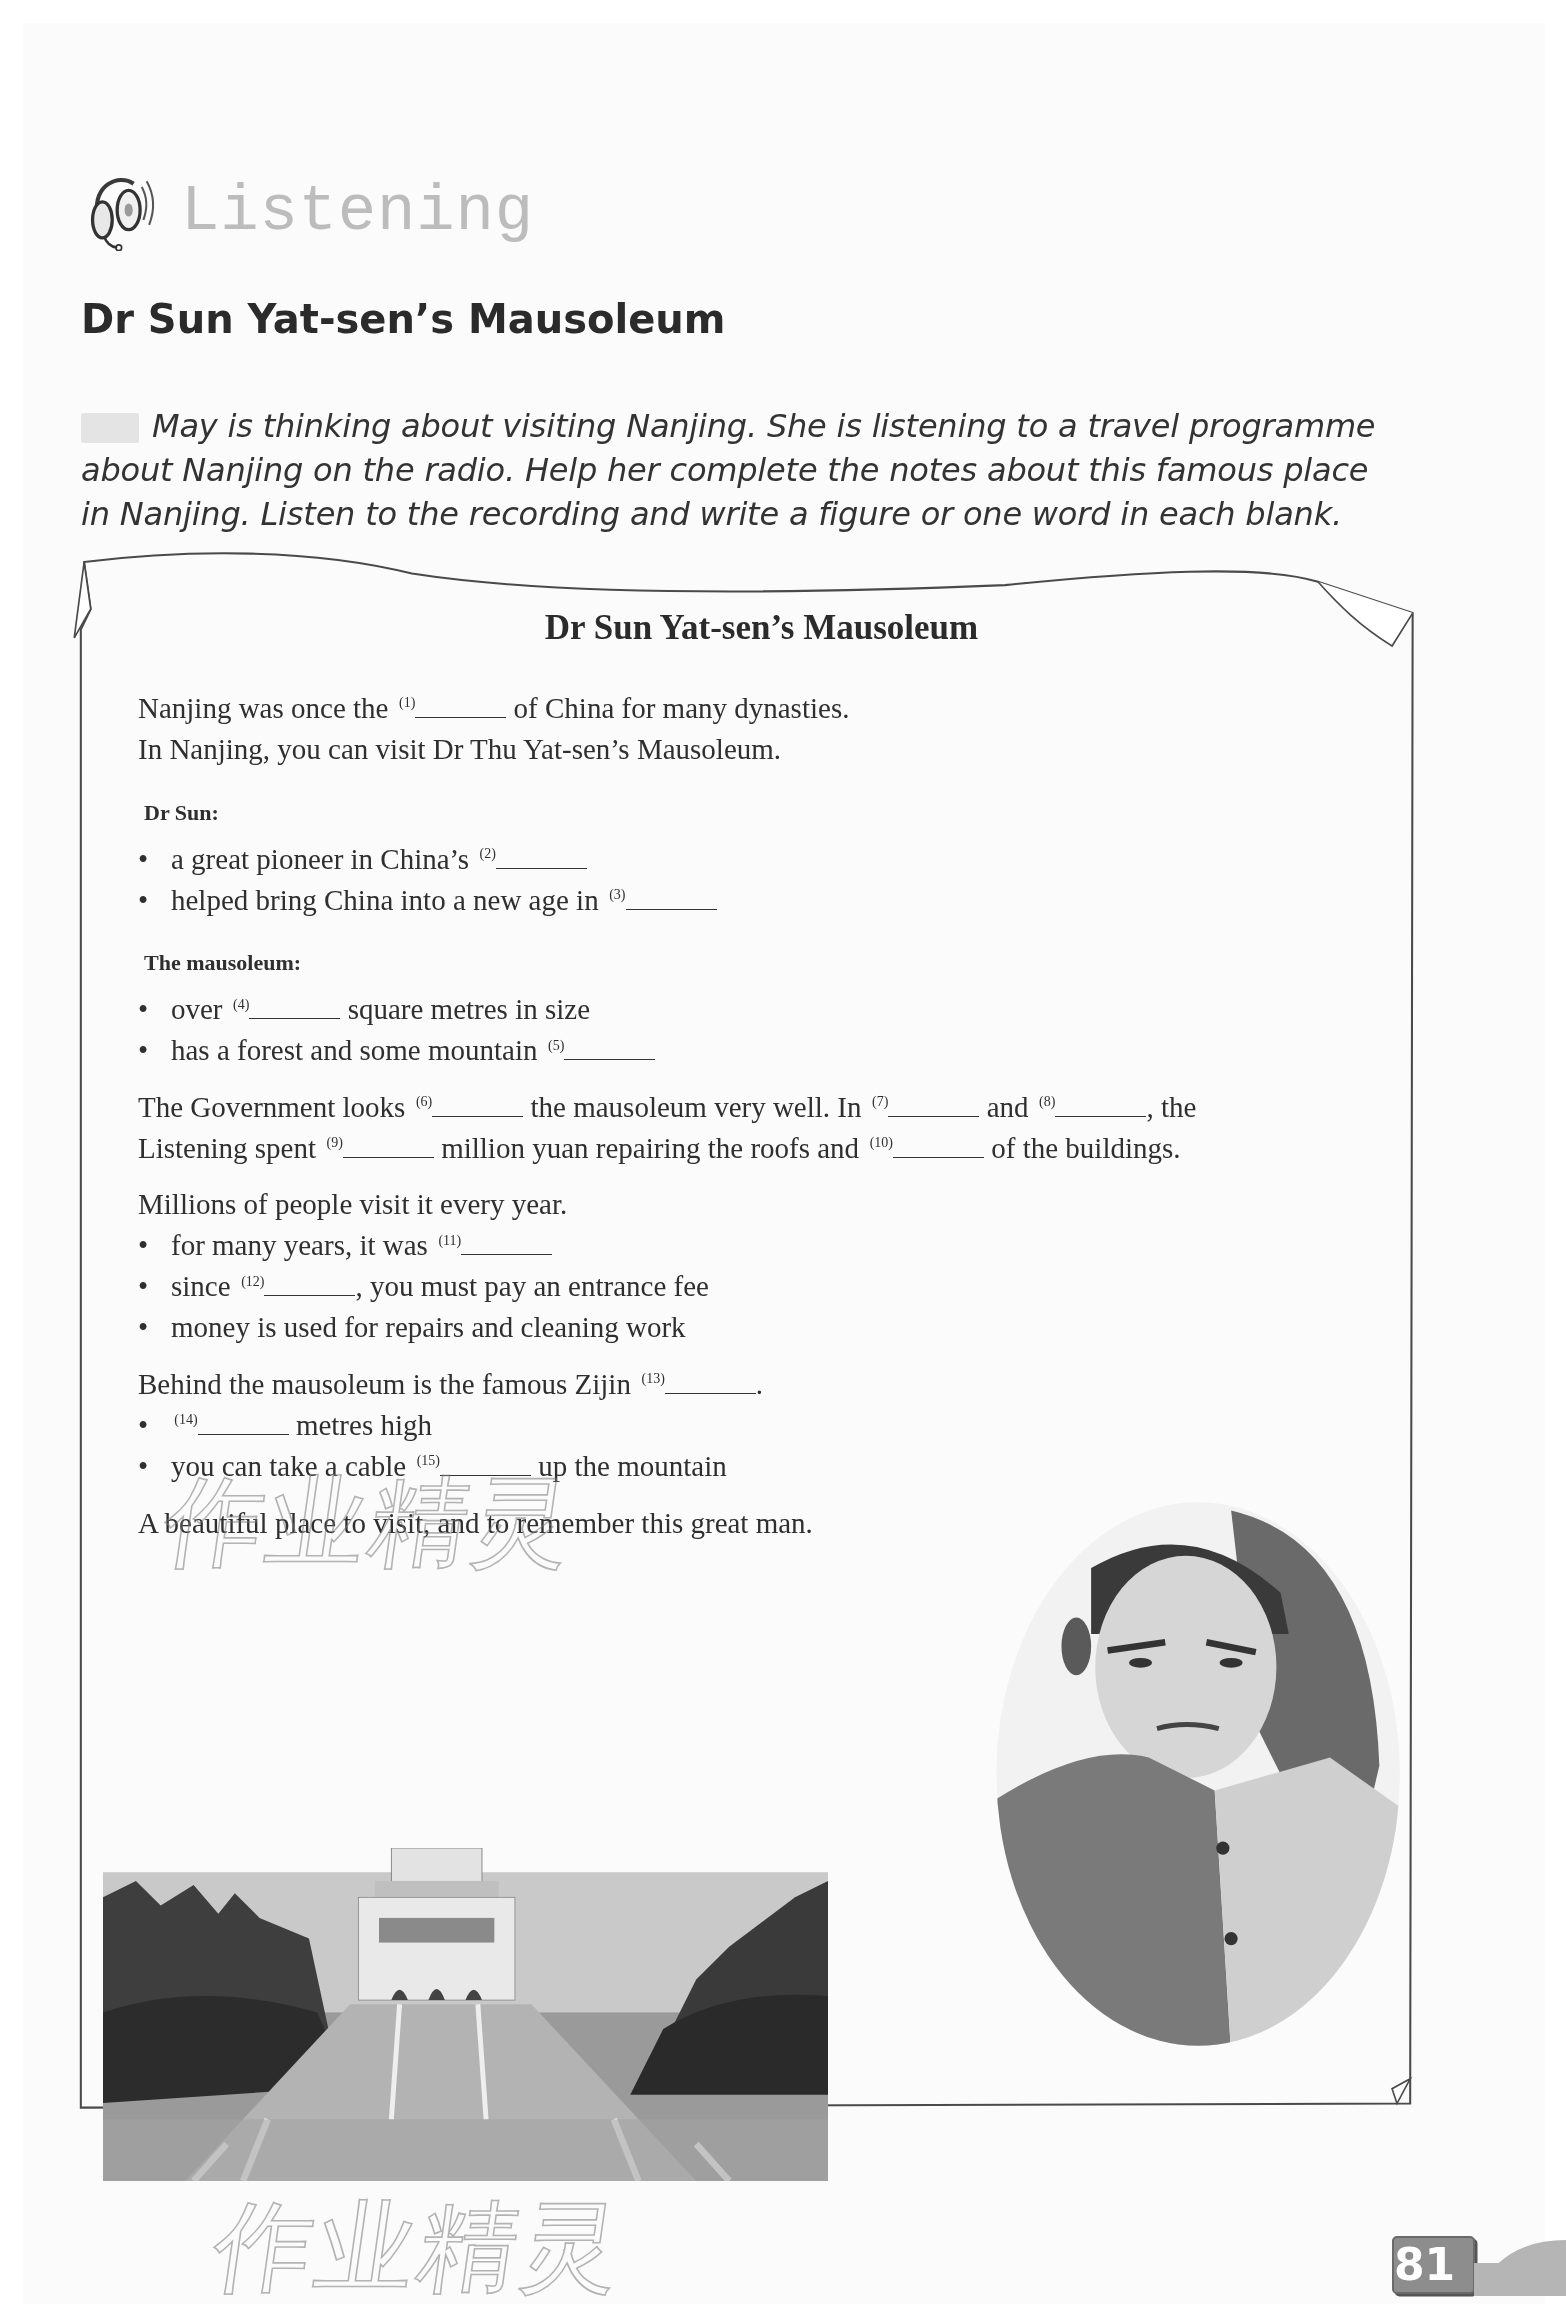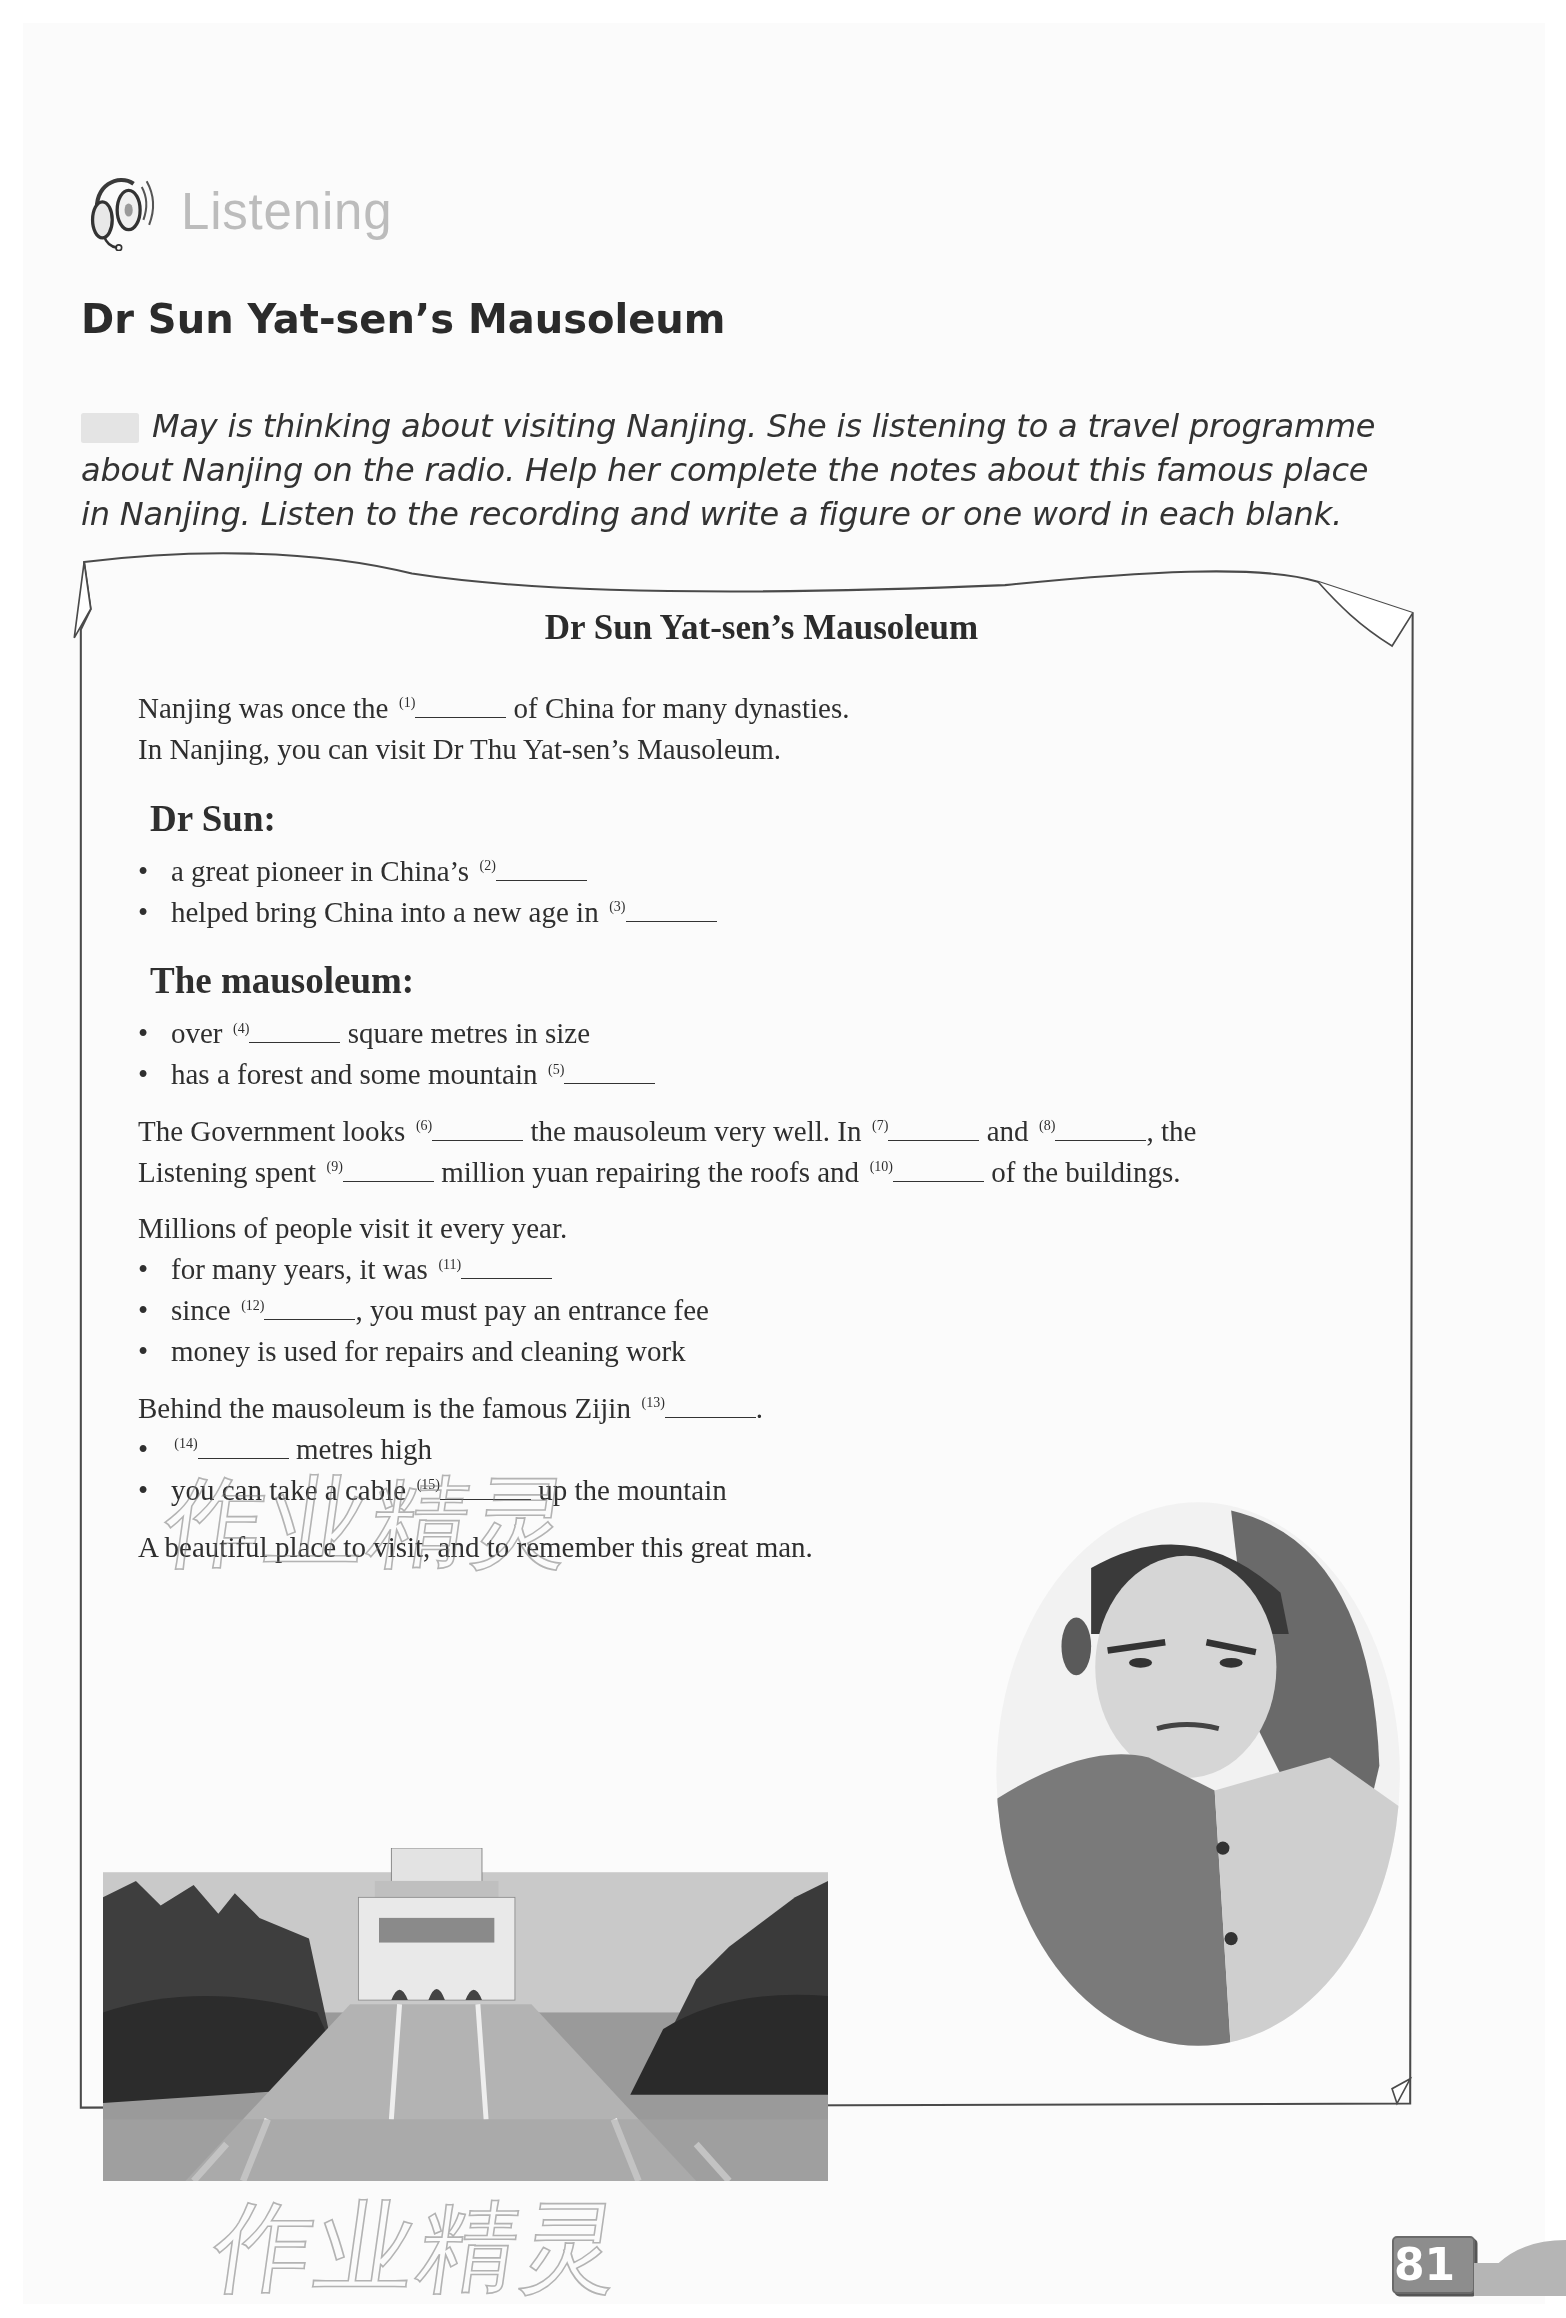--- a/index.html
+++ b/index.html
@@ -10,22 +10,22 @@
     color: #2a2a2a;
   }
   .page-bg {
     position: absolute; left: 23px; top: 23px; width: 1522px; height: 2281px;
     background: #fbfbfb;
   }
   .abs { position: absolute; }
   
   .listening-icon { left: 86px; top: 169px; width: 82px; height: 82px; }
   .listening-label {
-    left: 181px; top: 179px; font-family: Liberation Sans, sans-serif;
-    font-size: 51px; color: #bcbcbc; letter-spacing: 0.8px; line-height: 66px;
+    left: 181px; top: 179px; font-family: Liberation Mono, monospace;
+    font-size: 64px; color: #bcbcbc; letter-spacing: 0.8px; line-height: 66px;
   }
   .section-title {
     left: 81px; top: 290px; font-family: "DejaVu Sans", sans-serif; font-weight: bold;
     font-size: 40px; color: #2b2b2b; line-height: 58px;
   }
   .instructions {
     left: 81px; top: 369px; width: 1317px;
     font-family: "DejaVu Sans", sans-serif; font-style: italic; font-size: 32px;
     line-height: 44px; color: #333; letter-spacing: -0.2px; margin-top: 35px;
   }
@@ -35,21 +35,21 @@
   }
   
   .notes-frame { left: 66px; top: 539px; width: 1359px; height: 1581px; }
   .notes-title {
     left: 0; width: 1523px; top: 603px; text-align: center;
     font-weight: bold; font-size: 35px; color: #2b2b2b; line-height: 49px;
   }
   .notes { left: 138px; top: 688px; width: 1219px; font-size: 29px; line-height: 41px; color: #2f2f2f; }
   .notes p { margin: 0; }
   .notes .gap { height: 15.6px; }
-  .notes h4 { margin: 12px; font-size: 37px; font-weight: bold; line-height: 41px; }
+  .notes h4 { margin: 6px; font-size: 22px; font-weight: bold; line-height: 41px; }
   .bullet { padding-left: 33px; position: relative; }
   .bullet::before { content: "•"; position: absolute; left: 0; top: 0; }
   .num { font-size: 14px; vertical-align: super; line-height: 0; margin-left: 3.3px; }
   .blank { display: inline-block; width: 91px; border-bottom: 1.6px solid #333; height: 25px; vertical-align: baseline; }
   
   .mausoleum-photo { left: 103px; top: 1848px; width: 725px; height: 333px; }
   .portrait { left: 984px; top: 1494px; width: 416px; height: 560px; }
   
   .watermark {
     font-family: "DejaVu Sans", sans-serif; font-size: 99px; color: transparent;

